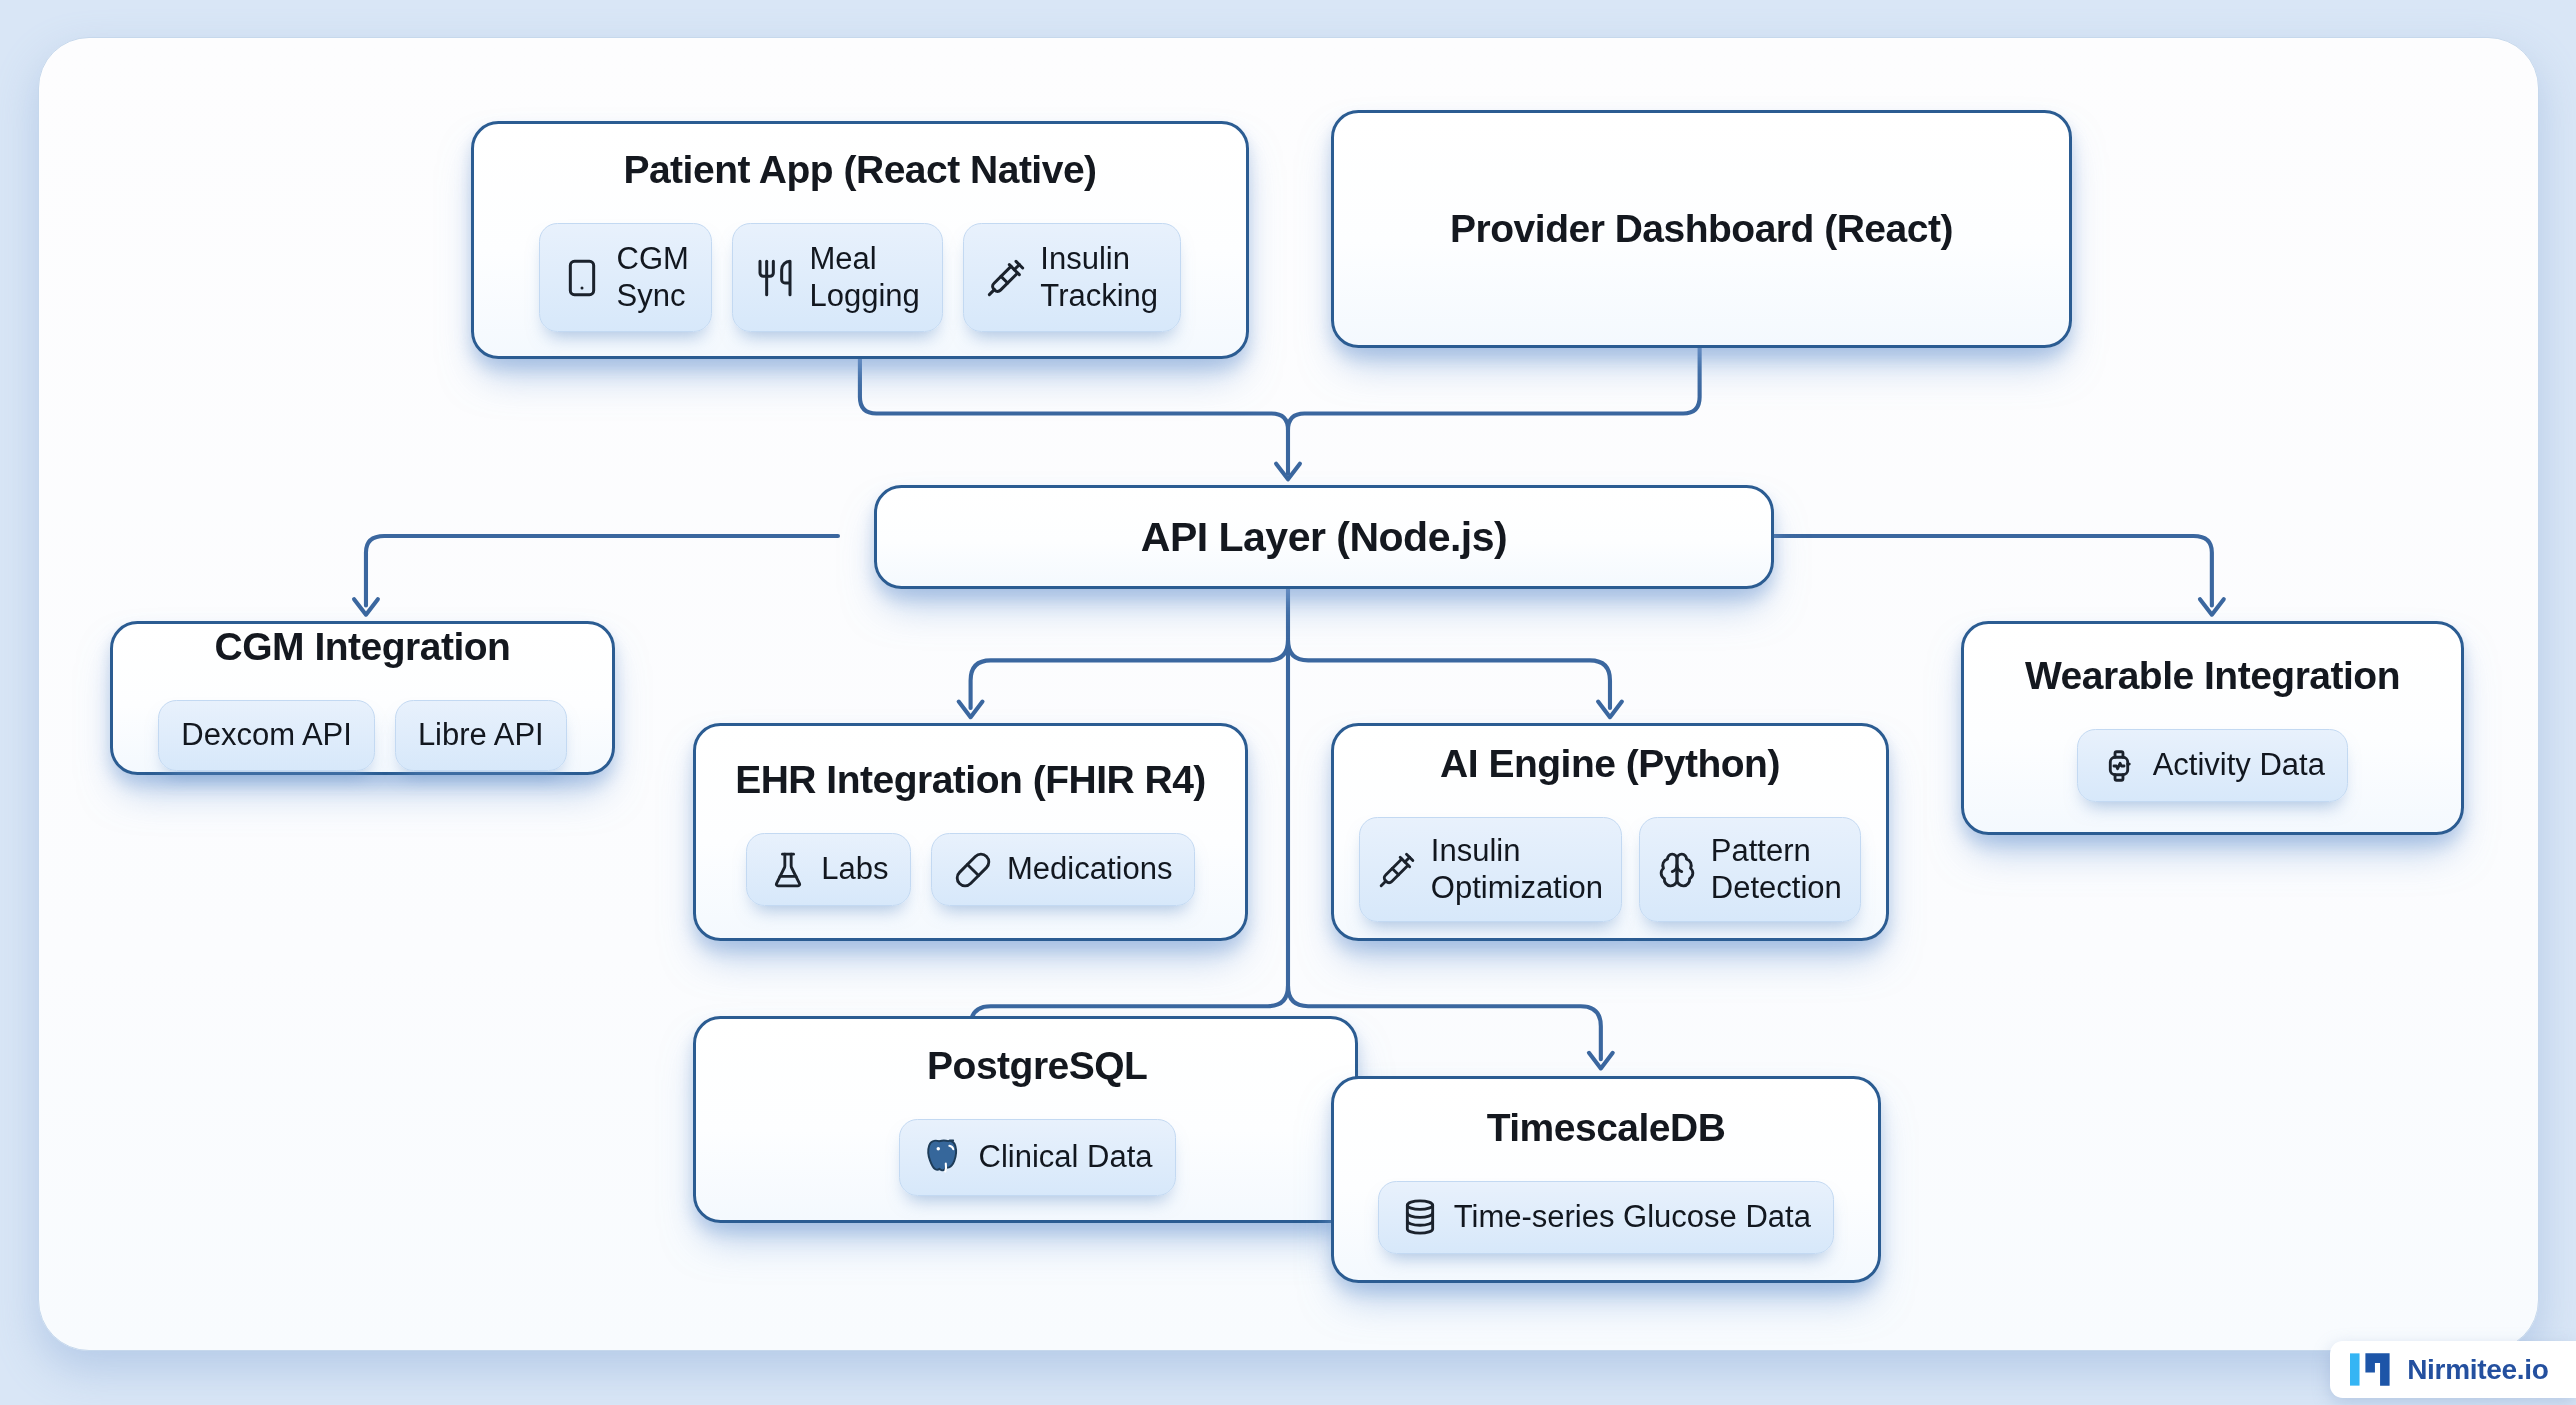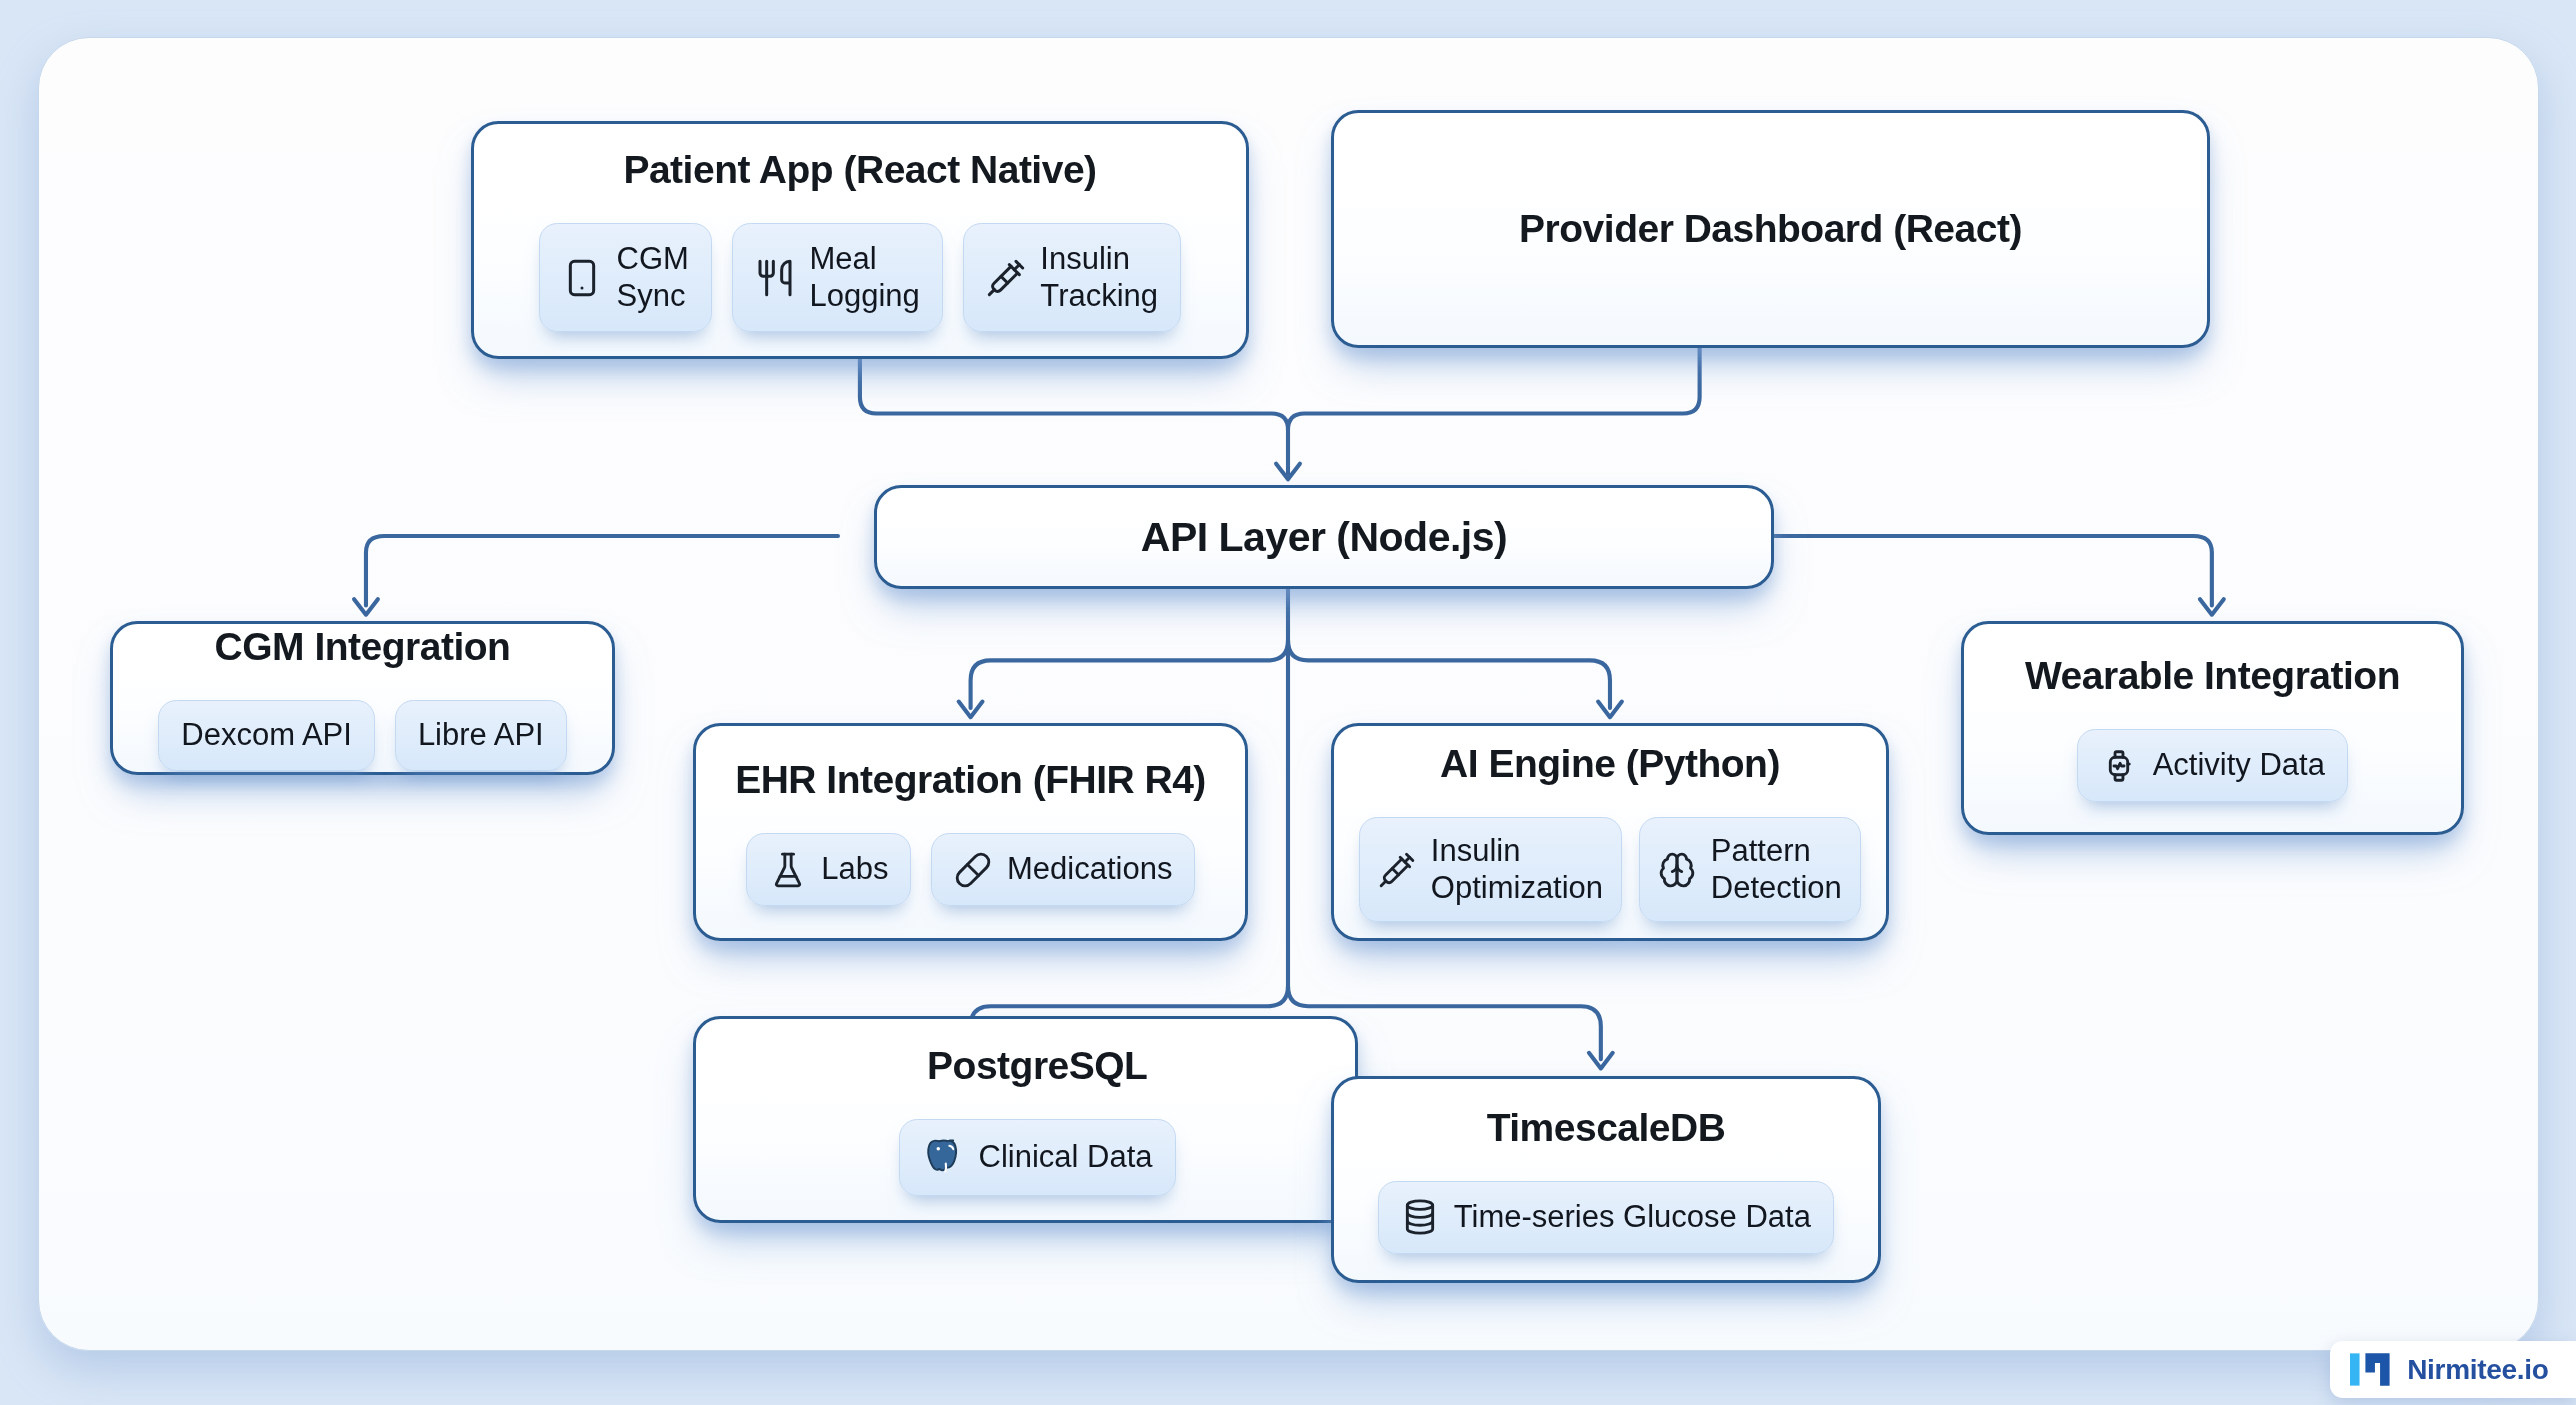--- a/index.html
+++ b/index.html
@@ -120,21 +120,21 @@
             <path d="m9 11 4 4"></path>
             <path d="m5 19-3 3"></path>
             <path d="m14 4 6 6"></path>
           </svg>
         <span class="chip-label">Insulin
 Tracking</span>
       </div>
     </div>
   </div>
 
-  <div class="node" style="left:1331px;top:110px;width:879px;height:238px;">
+  <div class="node" style="left:1331px;top:110px;width:741px;height:238px;">
     <div class="node-title">Provider Dashboard (React)</div>
   </div>
 
   <div class="node api-node" style="left:838px;top:485px;width:900px;height:104px;margin-left:36px;">
     <div class="node-title">API Layer (Node.js)</div>
   </div>
 
   <div class="node" style="left:110px;top:621px;width:505px;height:154px;">
     <div class="node-title">CGM Integration</div>
     <div class="chips">

